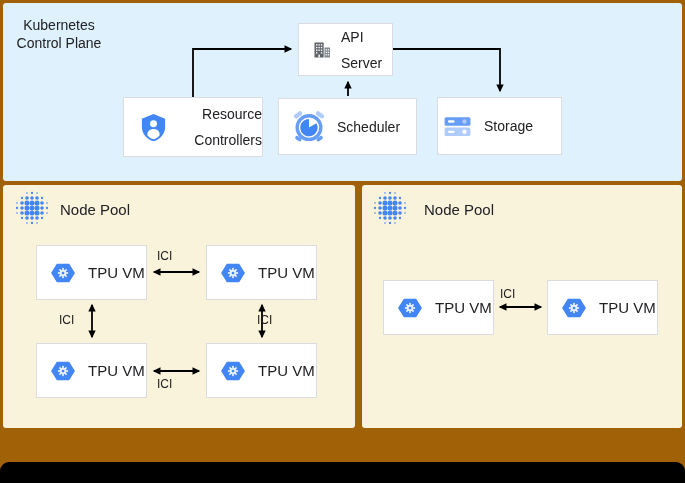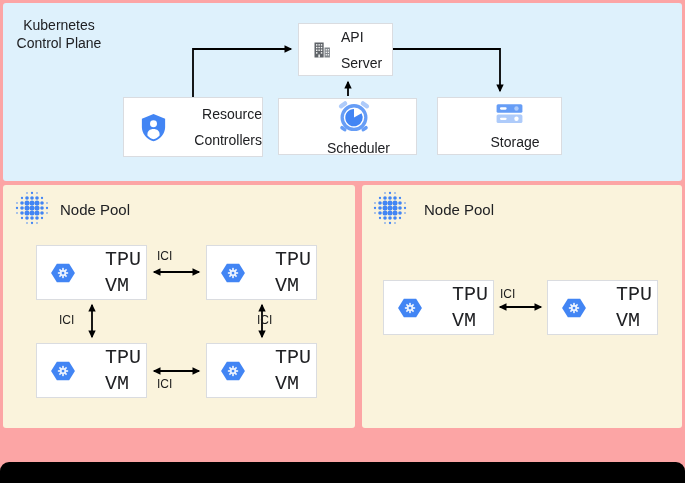--- a/index.html
+++ b/index.html
@@ -1,44 +1,44 @@
 <!DOCTYPE html>
 <html><head>
 <meta charset="utf-8">
 <style>
   html,body{margin:0;padding:0;background:#ffffff;}
   .screenshot{
-    position:relative;width:685px;height:483px;background:#fca5a5;overflow:hidden;
+    position:relative;width:685px;height:483px;background:#a16207;overflow:hidden;
     font-family:"Liberation Sans",sans-serif;color:#202124;
   }
   .panel{position:absolute;border-radius:3px;}
   .cp-panel{left:3px;top:3px;width:679px;height:178px;background:#def1fc;}
   .pool-left{left:3px;top:185px;width:352px;height:243px;background:#faf3dc;}
   .pool-right{left:362px;top:185px;width:320px;height:243px;background:#faf3dc;}
   .cp-title{
     position:absolute;left:8px;top:16px;width:102px;text-align:center;
     font-size:14px;line-height:18px;color:#202124;
   }
   .node-box{
     position:absolute;background:#ffffff;border:1px solid #dadce0;box-sizing:border-box;
     display:flex;align-items:center;
   }
   .node-box .lbl{font-size:14px;line-height:26px;color:#202124;}
   .box-api{left:298px;top:23px;width:95px;height:53px;padding-left:13px;}
   .box-api .lbl{margin-left:9px;width:52px;}
   .box-rc{left:123px;top:97px;width:140px;height:60px;padding-left:14px;text-align:right;}
   .box-rc .lbl{margin-left:10px;width:84px;}
-  .box-sched{left:278px;top:98px;width:139px;height:57px;padding-left:12px;flex-direction:column;}
+  .box-sched{left:278px;top:98px;width:139px;height:57px;padding-left:12px;}
   .box-sched .lbl{margin-left:10px;}
-  .box-storage{left:437px;top:97px;width:125px;height:58px;padding-left:20px;flex-direction:column;}
+  .box-storage{left:437px;top:97px;width:125px;height:58px;padding-left:4px;}
   .box-storage .lbl{margin-left:11px;}
   .pool-header-icon{position:absolute;width:36px;height:36px;}
   .pool-title{position:absolute;font-size:15px;color:#202124;text-align:center;}
   .tpu-box{width:111px;height:55px;padding-left:13px;}
-  .tpu-box .lbl{margin-left:29px;font-size:20px;font-family:Liberation Mono, monospace;}
+  .tpu-box .lbl{margin-left:12px;font-size:15px;}
   .ici-label{
     position:absolute;width:40px;text-align:left;font-size:12px;color:#1b1b1b;
   }
   .arrow-layer{position:absolute;left:0;top:0;pointer-events:none;}
   .footer-bar{
     position:absolute;left:0;top:462px;width:685px;height:21px;background:#000000;
     border-radius:9px 9px 0 0;
   }
   .icn{display:block;flex:0 0 auto;}
 </style>

